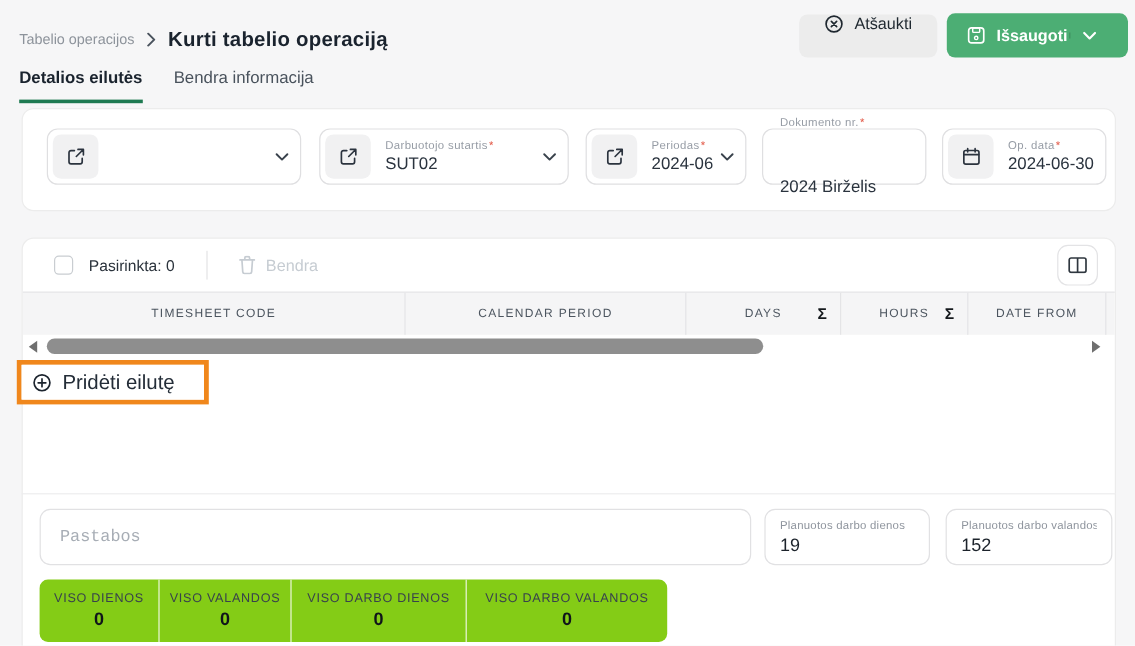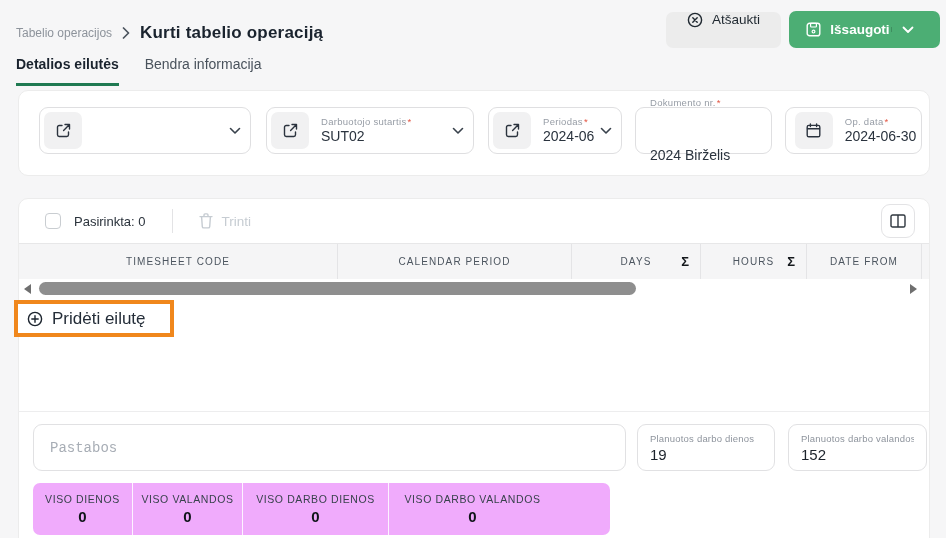--- a/index.html
+++ b/index.html
@@ -38,21 +38,21 @@
   .field-text { display:flex; flex-direction:column; justify-content:center; line-height:1.25; padding-left:8px; overflow:hidden; }
   .field-noicon .field-text { padding-left:14px;gap:38px; }
   .field-label { font-size:9.5px; color:#969ca5; letter-spacing:.3px; white-space:nowrap; }
   .req { color:#e25644; margin-left:1px; }
   .field-value { font-size:14px; color:#2a333e; white-space:nowrap; }
   .field-caret { margin-left:auto; margin-right:9px; display:flex; color:#39424c; flex:0 0 auto; }
   .f1 { left:20px;  width:212px; }
   .f2 { left:247px; width:208px; }
   .f3 { left:469px; width:134px; }
   .f4 { left:616px; width:137px; }
-  .f5 { left:766px; width:137px;justify-content:center; }
+  .f5 { left:766px; width:137px; }
 
   
   .card-table { left:18px; top:198px; width:912px; height:356px; }
   .toolbar { height:44px; display:flex; align-items:center; padding:0 14px; }
   .checkbox { width:16px; height:16px; border:1.5px solid #c9cdd1; border-radius:4px; background:#fff; margin-left:12px; cursor:pointer; }
   .sel-label { font-size:13px; color:#2b333c; margin-left:13px; }
   .tb-divider { width:1px; height:24px; background:#e3e3e5; margin:0 26px; }
   .btn-delete { display:flex; align-items:center; gap:9px; background:none; border:none;
     font-family:inherit; font-size:13.5px; color:#c6ccd2; cursor:default; }
   .btn-columns { margin-left:auto; width:34px; height:34px; border:1px solid #e3e3e5; border-radius:9px;
@@ -82,21 +82,21 @@
     border-radius:9px; padding:0 16px; font-family:Liberation Mono, monospace; font-size:14px; color:#2a333e; background:#fff; outline:none; }
   .notes-input::placeholder { color:#a7adb5; }
 
   .stat-box { position:absolute; top:424px; height:47px; border:1px solid #e1e1e3; border-radius:9px; background:#fff;
     display:flex; flex-direction:column; justify-content:center; padding:0 12px; overflow:hidden; }
   .stat-days  { left:637px; width:138px; }
   .stat-hours { left:788px; width:139px; }
   .stat-label { font-size:9.5px; color:#8e949d; letter-spacing:.2px; white-space:nowrap; overflow:hidden; }
   .stat-value { font-size:15px; color:#1c232b; margin-top:2px; }
 
-  .totals { position:absolute; left:33px; top:483px; width:577px; height:52px; background:#f0abfc; border-radius:7px; display:flex; overflow:hidden; }
+  .totals { position:absolute; left:33px; top:483px; width:523px; height:52px; background:#84cc16; border-radius:7px; display:flex; overflow:hidden; }
   .total-cell { display:flex; flex-direction:column; align-items:center; justify-content:center; gap:3px;
     border-right:1px solid rgba(255,255,255,.85); }
   .total-cell:last-child { border-right:none; }
   .t1 { width:100px; } .t2 { width:110px; } .t3 { width:146px; } .t4 { width:167px; }
   .total-label { font-size:10.5px; color:#38424c; letter-spacing:.6px; white-space:nowrap; }
   .total-value { font-size:15px; font-weight:700; color:#10151a; }
 
   svg { display:block; }
 </style>
 </head>
@@ -228,21 +228,21 @@
     <div class="toolbar">
       <div class="checkbox"></div>
       <span class="sel-label">Pasirinkta: 0</span>
       <span class="tb-divider"></span>
       <button class="btn-delete">
         <span>
           <svg width="14" height="16" viewBox="0 0 14 16">
               <path d="M1 3.6h12M5 3.3V1.9a1 1 0 0 1 1-1h2a1 1 0 0 1 1 1v1.4M2.6 3.8l.7 9.8a1.4 1.4 0 0 0 1.4 1.3h4.6a1.4 1.4 0 0 0 1.4-1.3l.7-9.8" fill="none" stroke="#c6ccd2" stroke-width="1.4" stroke-linecap="round" stroke-linejoin="round"></path>
             </svg>
         </span>
-        <span>Trinti</span>
+        <span>Bendra</span>
       </button>
       <button class="btn-columns">
         <span>
           <svg width="16" height="14" viewBox="0 0 16 14">
               <rect x="1" y="1" width="14" height="12" rx="1.6" fill="none" stroke="#2f373f" stroke-width="1.4"></rect>
               <path d="M8 1v12" stroke="#2f373f" stroke-width="1.4"></path>
             </svg>
         </span>
       </button>
     </div>

